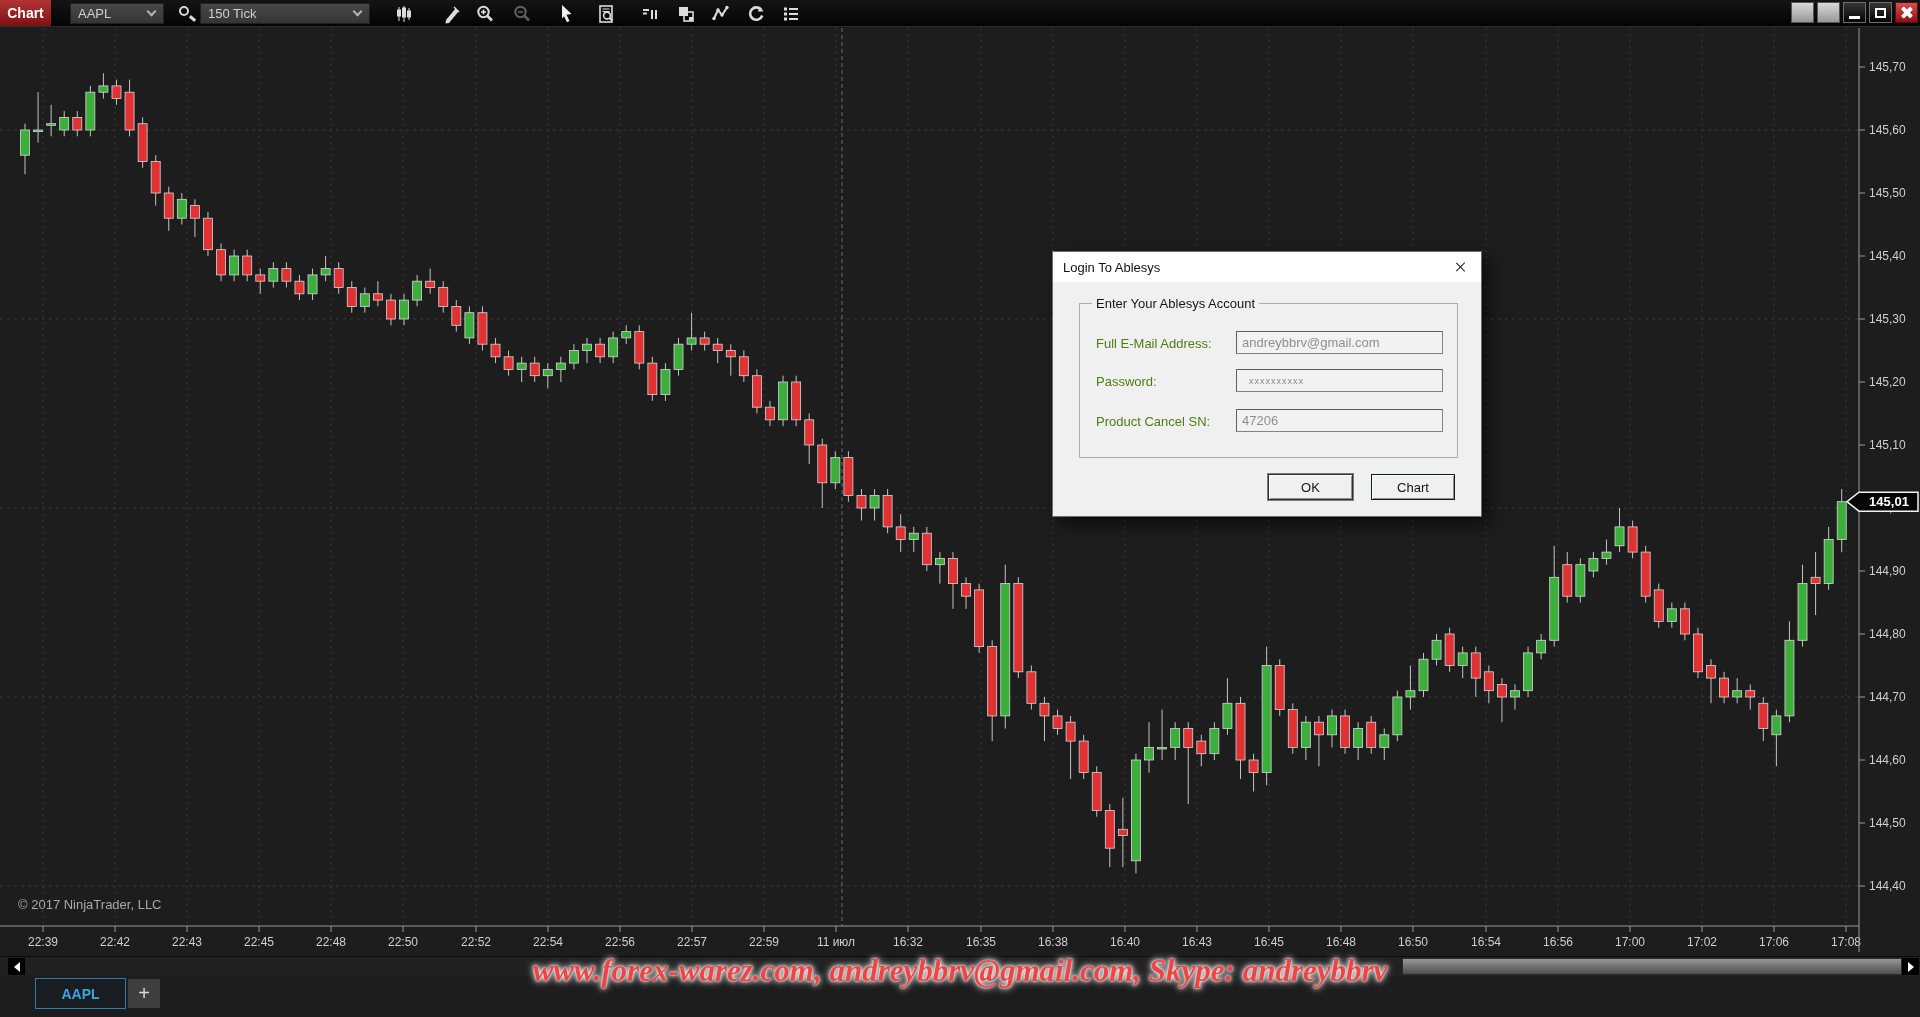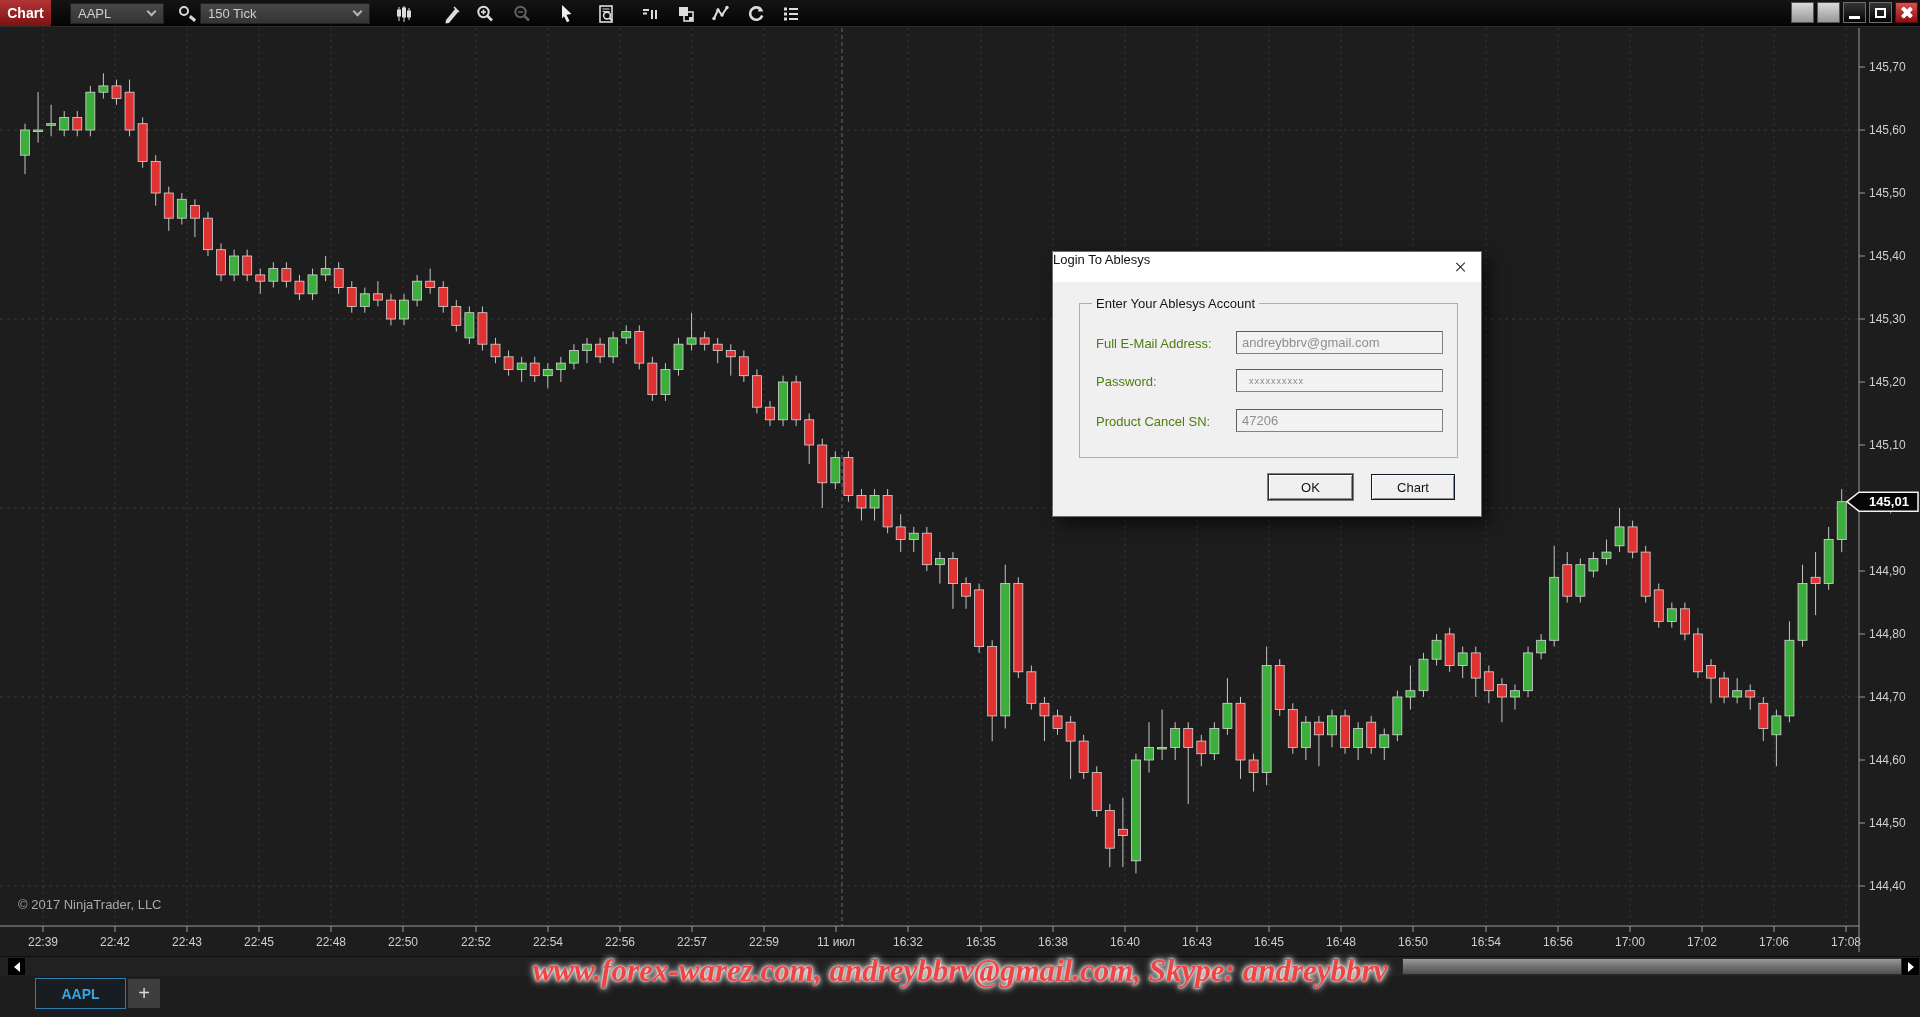--- a/index.html
+++ b/index.html
@@ -47,21 +47,21 @@
   .chart-surface { position:absolute; left:0; top:28px; width:1920px; height:924px; }
   .copyright { position:absolute; left:18px; top:897px; font-size:13px; color:#a9a9a9; }
   .price-axis-hotzone { position:absolute; left:1860px; top:28px; width:60px; height:898px; }
   .time-axis-hotzone  { position:absolute; left:0; top:927px; width:1860px; height:24px; }
 
   
   .dialog { position:absolute; left:1052px; top:251px; width:430px; height:266px;
             background:#f0f0f0; border:1px solid #6c6c6c;
             box-shadow:7px 7px 16px rgba(0,0,0,.6); color:#141414; font-size:13px; }
   .dlg-titlebar { position:absolute; left:0; top:0; right:0; height:30px; background:#ffffff;
-                  display:flex; }
+                  display:flex; align-items:center; padding-left:10px; }
   .dlg-title { font-size:13px; color:#111; }
   .dlg-close { position:absolute; right:0; top:0; width:42px; height:30px; display:flex;
                align-items:center; justify-content:center; }
   .dlg-close .x { position:relative; width:12px; height:12px; }
   .dlg-close .x::before, .dlg-close .x::after { content:""; position:absolute; left:5.5px; top:0;
                width:1.4px; height:12px; background:#222; }
   .dlg-close .x::before { transform:rotate(45deg); }
   .dlg-close .x::after  { transform:rotate(-45deg); }
   .groupbox { position:absolute; left:26px; top:51px; width:379px; height:155px;
               border:1px solid #adadad; }

